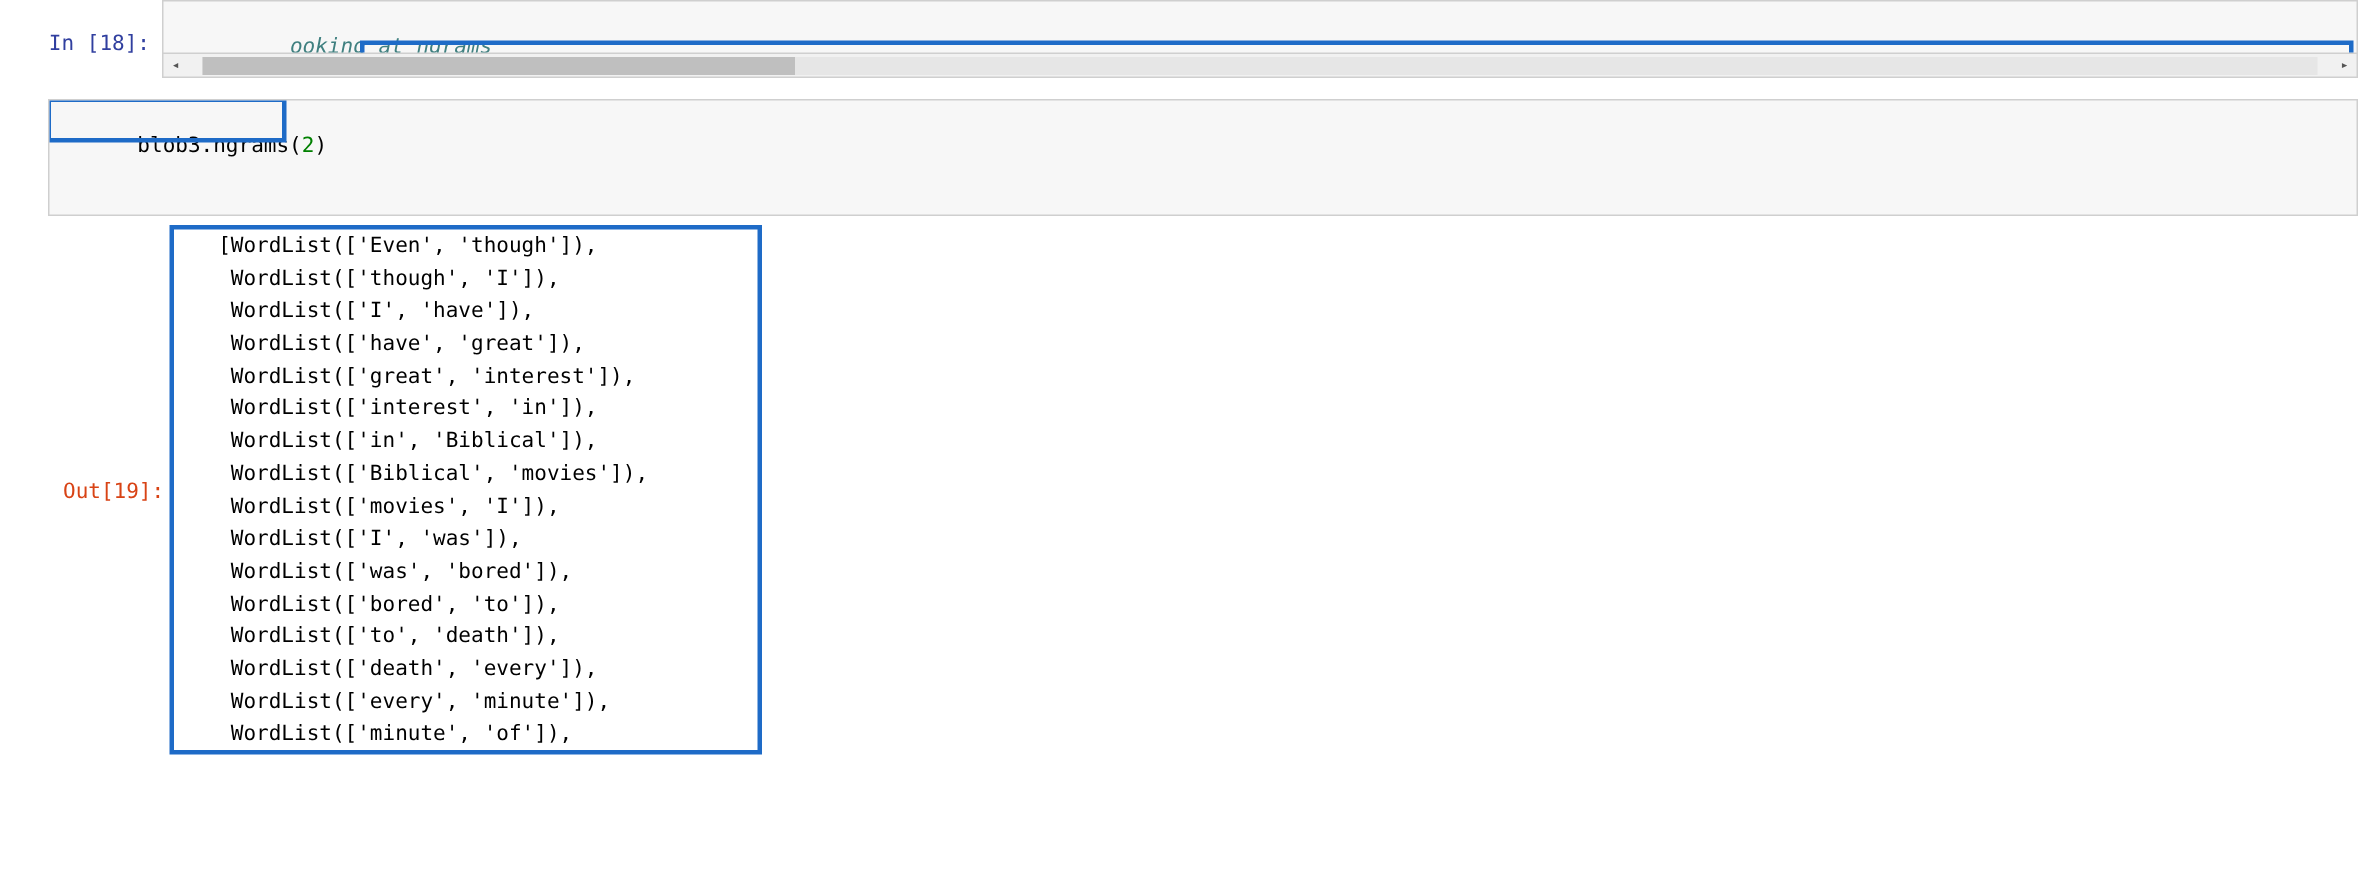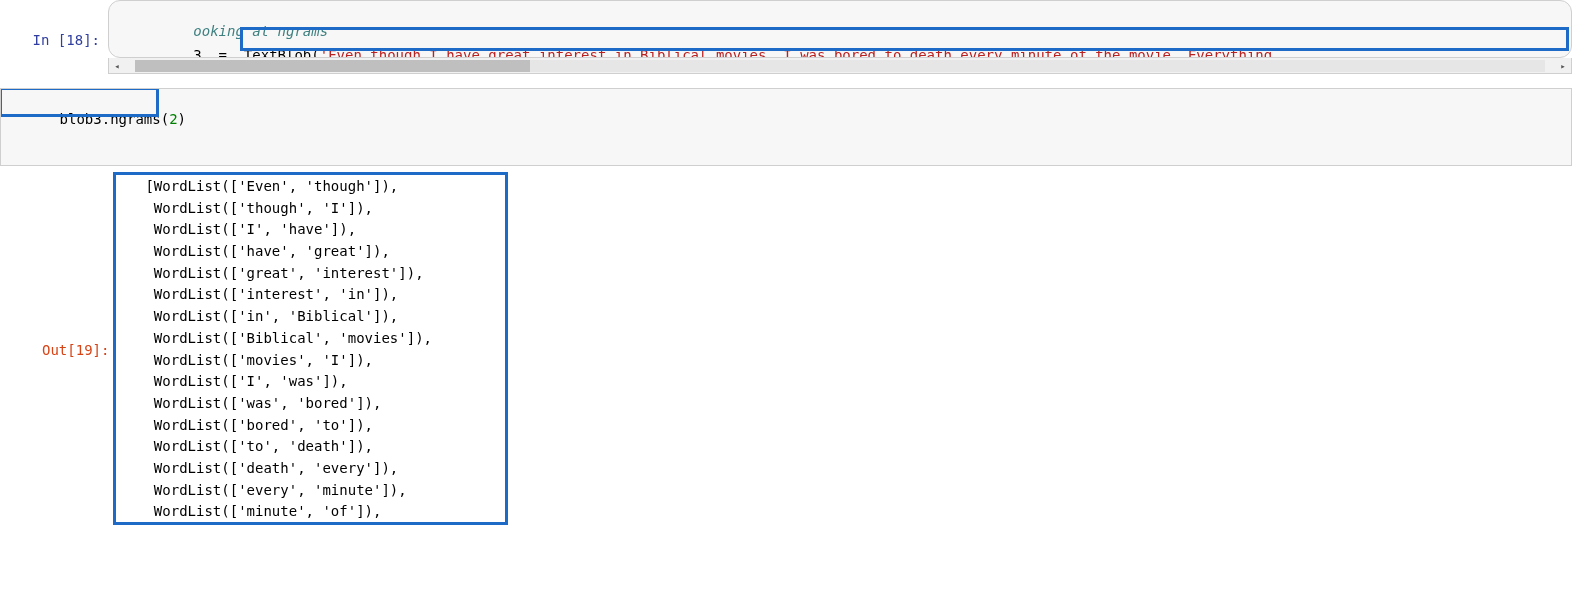--- a/index.html
+++ b/index.html
@@ -102,21 +102,21 @@
       pointer-events: none;
     }
   </style>
 </head>
 <body>
 
 <div class="cell">
   <div class="prompt prompt-in">In [18]:</div>
   <div class="content-area">
     <div class="hscroll-wrap">
-      <div class="input-box" style="position:relative; height:58px; overflow:hidden;border-radius:12px;">
+      <div class="input-box" style="position:relative; height:36px; overflow:hidden;">
         <div style="position:absolute; left:0; top:6px;">
           <span class="tok-comment">ooking at ngrams</span>
         </div>
         <div style="position:absolute; left:0; top:30px; white-space:pre;">
           <span class="tok-plain">3  =  TextBlob(</span><span class="tok-str">'Even though I have great interest in Biblical movies, I was bored to death every minute of the movie. Everything</span>
         </div>
         <div class="highlight-box-str" style="top:26px; left:131px; right:2px; height:24px;"></div>
       </div>
       <div class="fake-hscroll">
         <div class="arrow">◂</div>
@@ -124,21 +124,21 @@
           <div class="thumb"></div>
         </div>
         <div class="arrow">▸</div>
       </div>
     </div>
   </div>
 </div>
 
 <div class="cell" style="margin-top:14px;">
   <div class="content-area">
-    <div class="input-box" style="position:relative;">
+    <div class="input-box" style="position:relative;margin-left:32px;">
       <span class="tok-plain">blob3.ngrams(</span><span class="tok-num">2</span><span class="tok-plain">)</span>
       <div class="highlight-box-input2" style="top:-2px; left:-2px; width:160px; height:30px;"></div>
     </div>
   </div>
 </div>
 
 <div class="cell">
   <div class="prompt prompt-out">Out[19]:</div>
   <div class="content-area">
     <div class="output-plain" id="out19" style="position:relative;padding-left:28px;">[WordList(['Even', 'though']),

